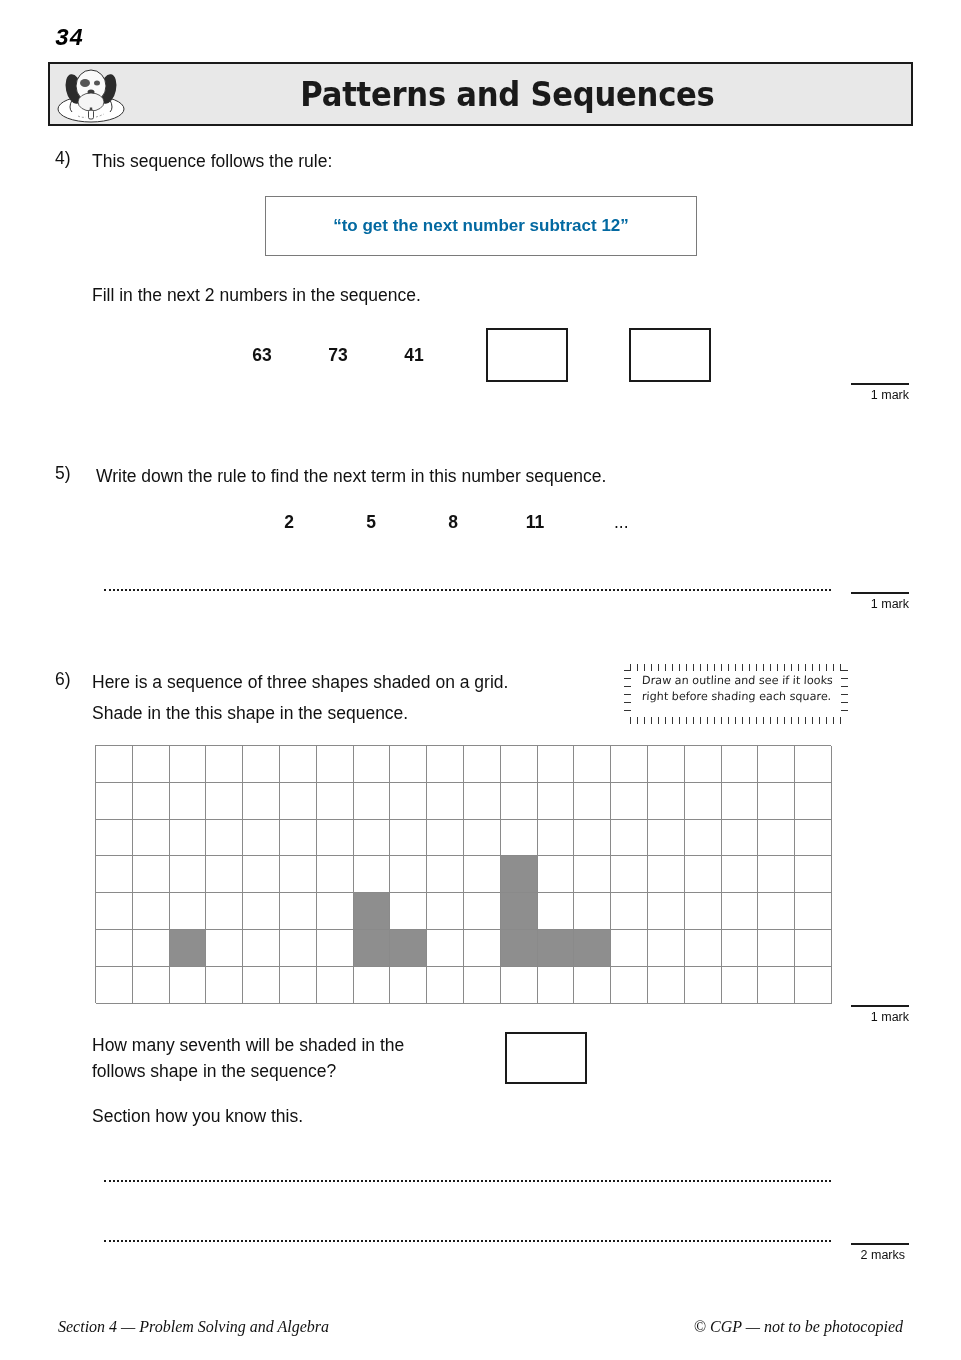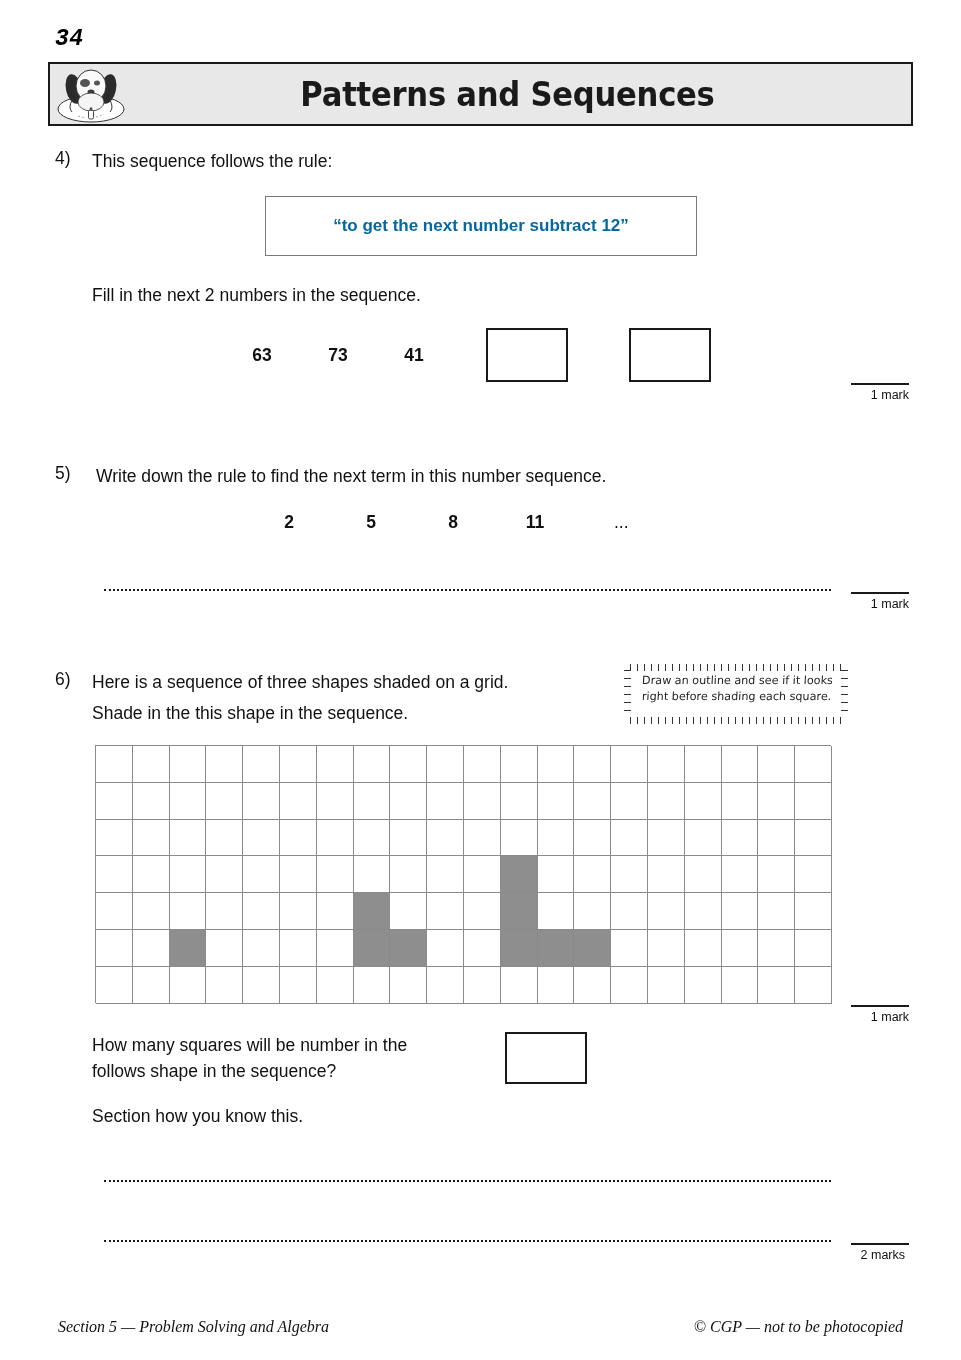--- a/index.html
+++ b/index.html
@@ -426,27 +426,27 @@
       <div class="grid-cell" style="left: 588.8px; top: 220.8px; width: 36.8px; height: 36.8px;"></div>
       <div class="grid-cell" style="left: 625.6px; top: 220.8px; width: 36.8px; height: 36.8px;"></div>
       <div class="grid-cell" style="left: 662.4px; top: 220.8px; width: 36.8px; height: 36.8px;"></div>
       <div class="grid-cell" style="left: 699.2px; top: 220.8px; width: 36.8px; height: 36.8px;"></div>
     </div>
 </div>
 
 <div class="mark-rule" style="left:851px; top:1005px;"></div>
 <div class="mark" style="left:847px; top:1010px;">1 mark</div>
 
-<div class="qtext" style="left:92px; top:1032px;">How many squares will be number in the</div>
+<div class="qtext" style="left:92px; top:1032px;">How many seventh will be shaded in the</div>
 <div class="qtext" style="left:92px; top:1058px;">follows shape in the sequence?</div>
 <div class="answer-box" style="left:505px; top:1032px; width:82px; height:52px;"></div>
 
 <div class="qtext" style="left:92px; top:1103px;">Section how you know this.</div>
 
 <div class="dotted-line" style="left:104px; top:1180px; width:727px;"></div>
 <div class="dotted-line" style="left:104px; top:1240px; width:727px;"></div>
 <div class="mark-rule" style="left:851px; top:1243px;"></div>
 <div class="mark" style="left:843px; top:1248px;">2 marks</div>
 
 <div class="footer">
-  <div>Section 5 — Problem Solving and Algebra</div>
+  <div>Section 4 — Problem Solving and Algebra</div>
   <div>© CGP — not to be photocopied</div>
 </div>
 
 </body></html>

